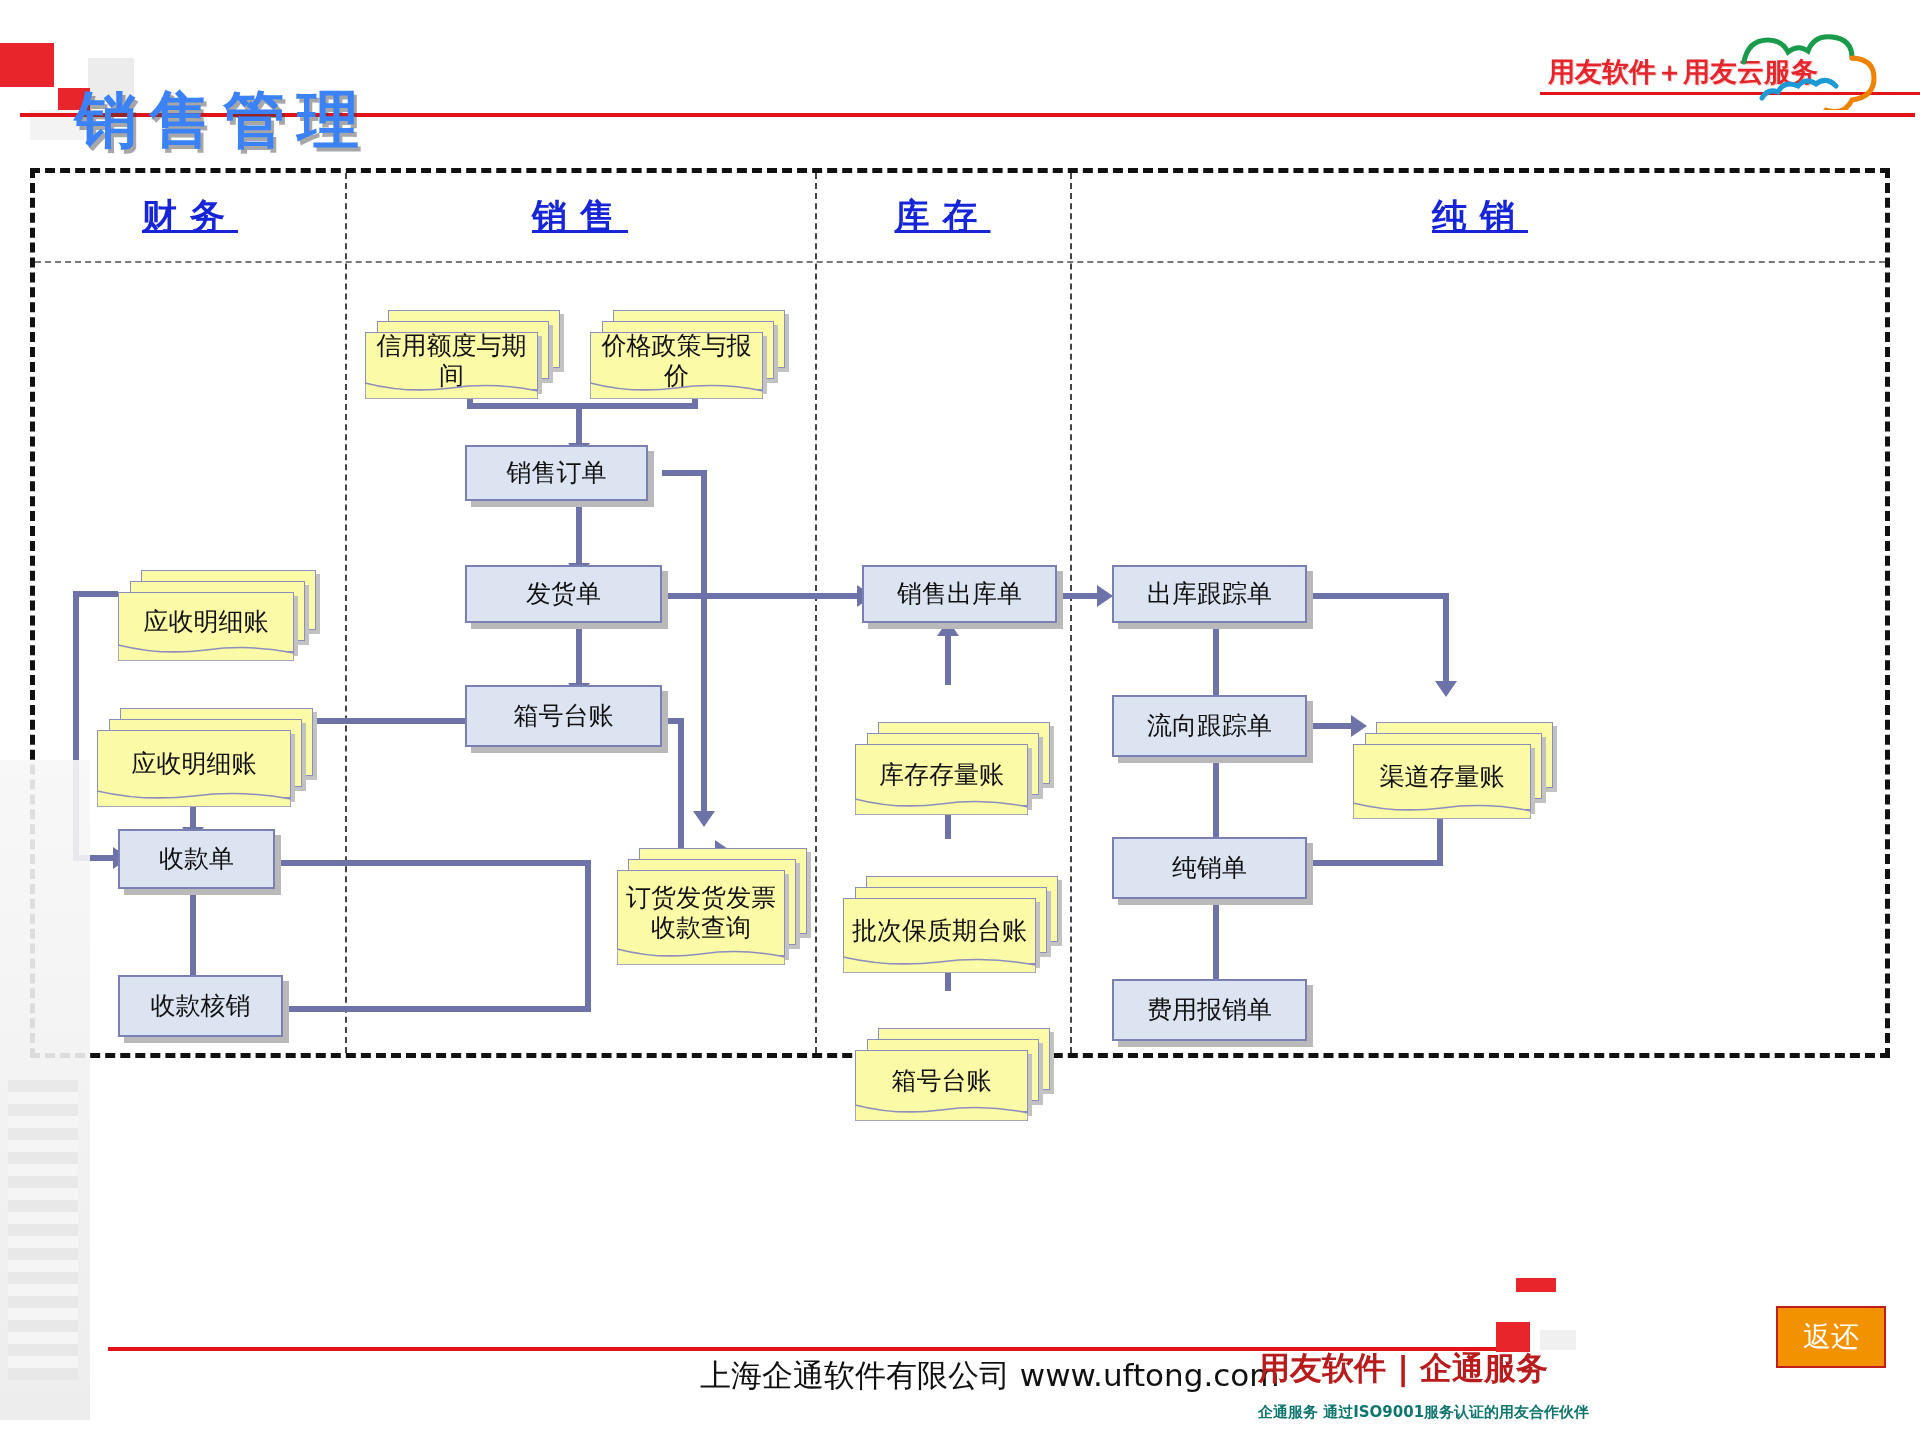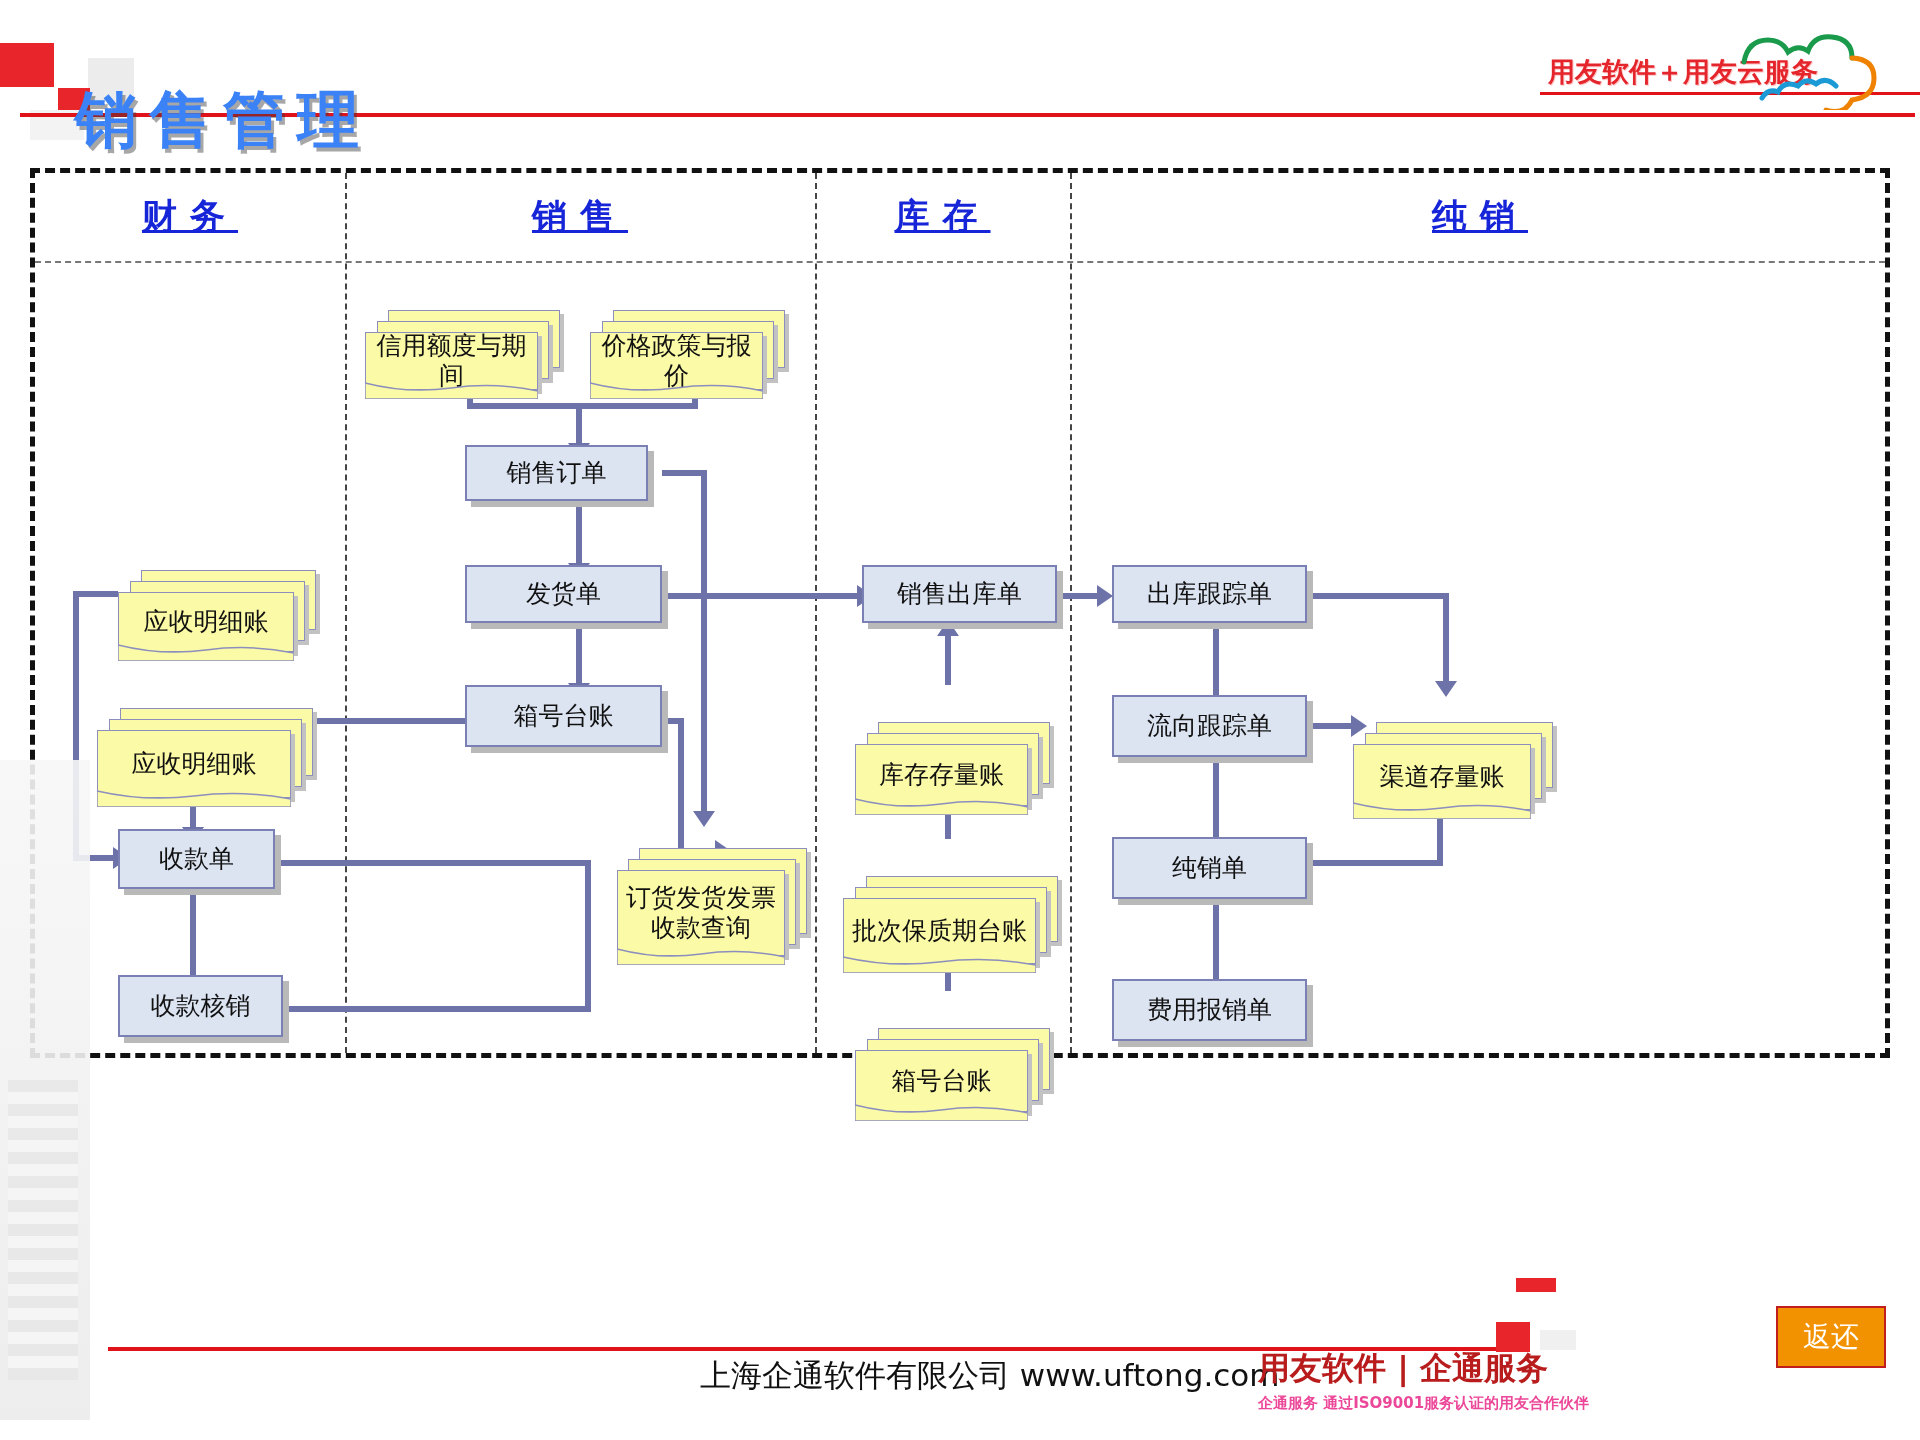--- a/index.html
+++ b/index.html
@@ -130,21 +130,21 @@
     position:absolute; left:700px; top:1355px;
     font-size:31px; color:#111111; white-space:nowrap;
     font-family:"DejaVu Sans","Liberation Sans",sans-serif;
   }
   #footer-logo { position:absolute; left:1258px; top:1352px; width:400px; }
   #footer-logo .fl-main {
     font-size:32px; font-weight:bold; color:#b91c1c; white-space:nowrap;
     letter-spacing:0px; line-height:1;
   }
   #footer-logo .fl-sub {
-    font-size:15px; color:#ec4899; white-space:nowrap; margin-top:10px;
+    font-size:15px; color:#0f766e; white-space:nowrap; margin-top:19px;
     font-weight:bold;
   }
   #return-button {
     position:absolute; left:1776px; top:1306px; width:110px; height:62px;
     background:#f39200; border:2px solid #c21d1d;
     color:#ffffff; font-size:28px;
     display:flex; align-items:center; justify-content:center;
     font-family:"DejaVu Sans","Liberation Sans",sans-serif;
     cursor:pointer;
   }

